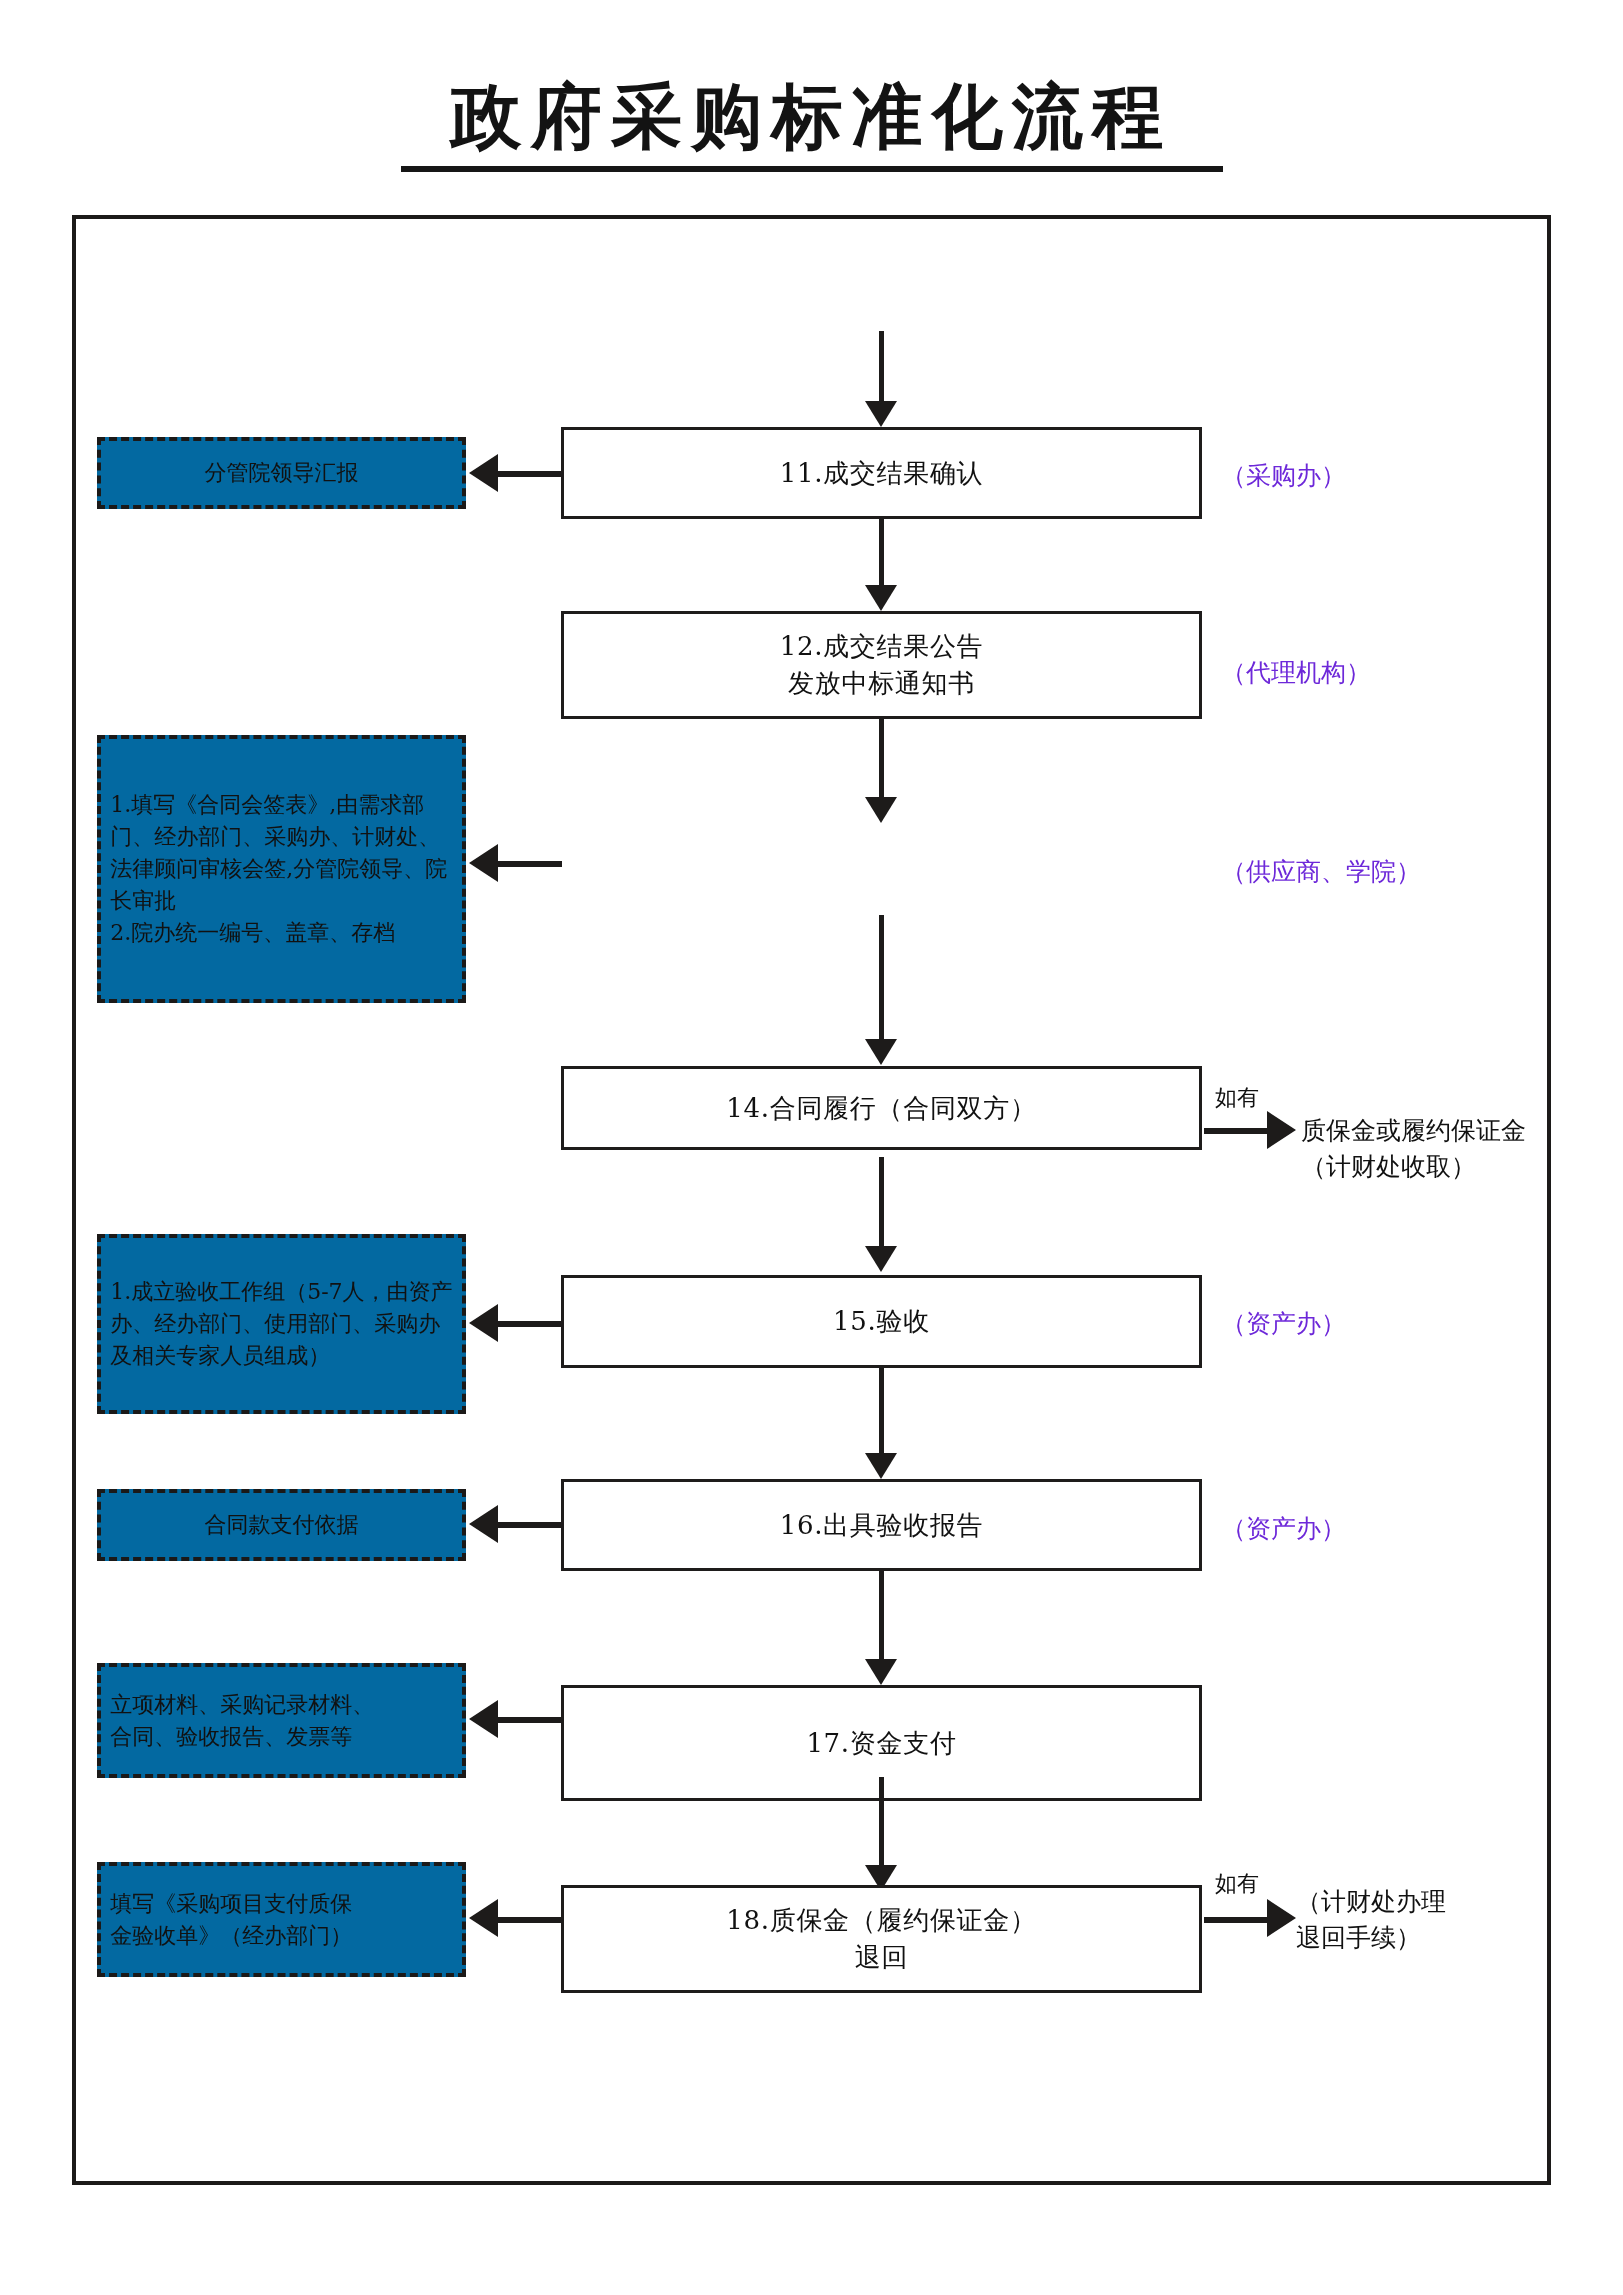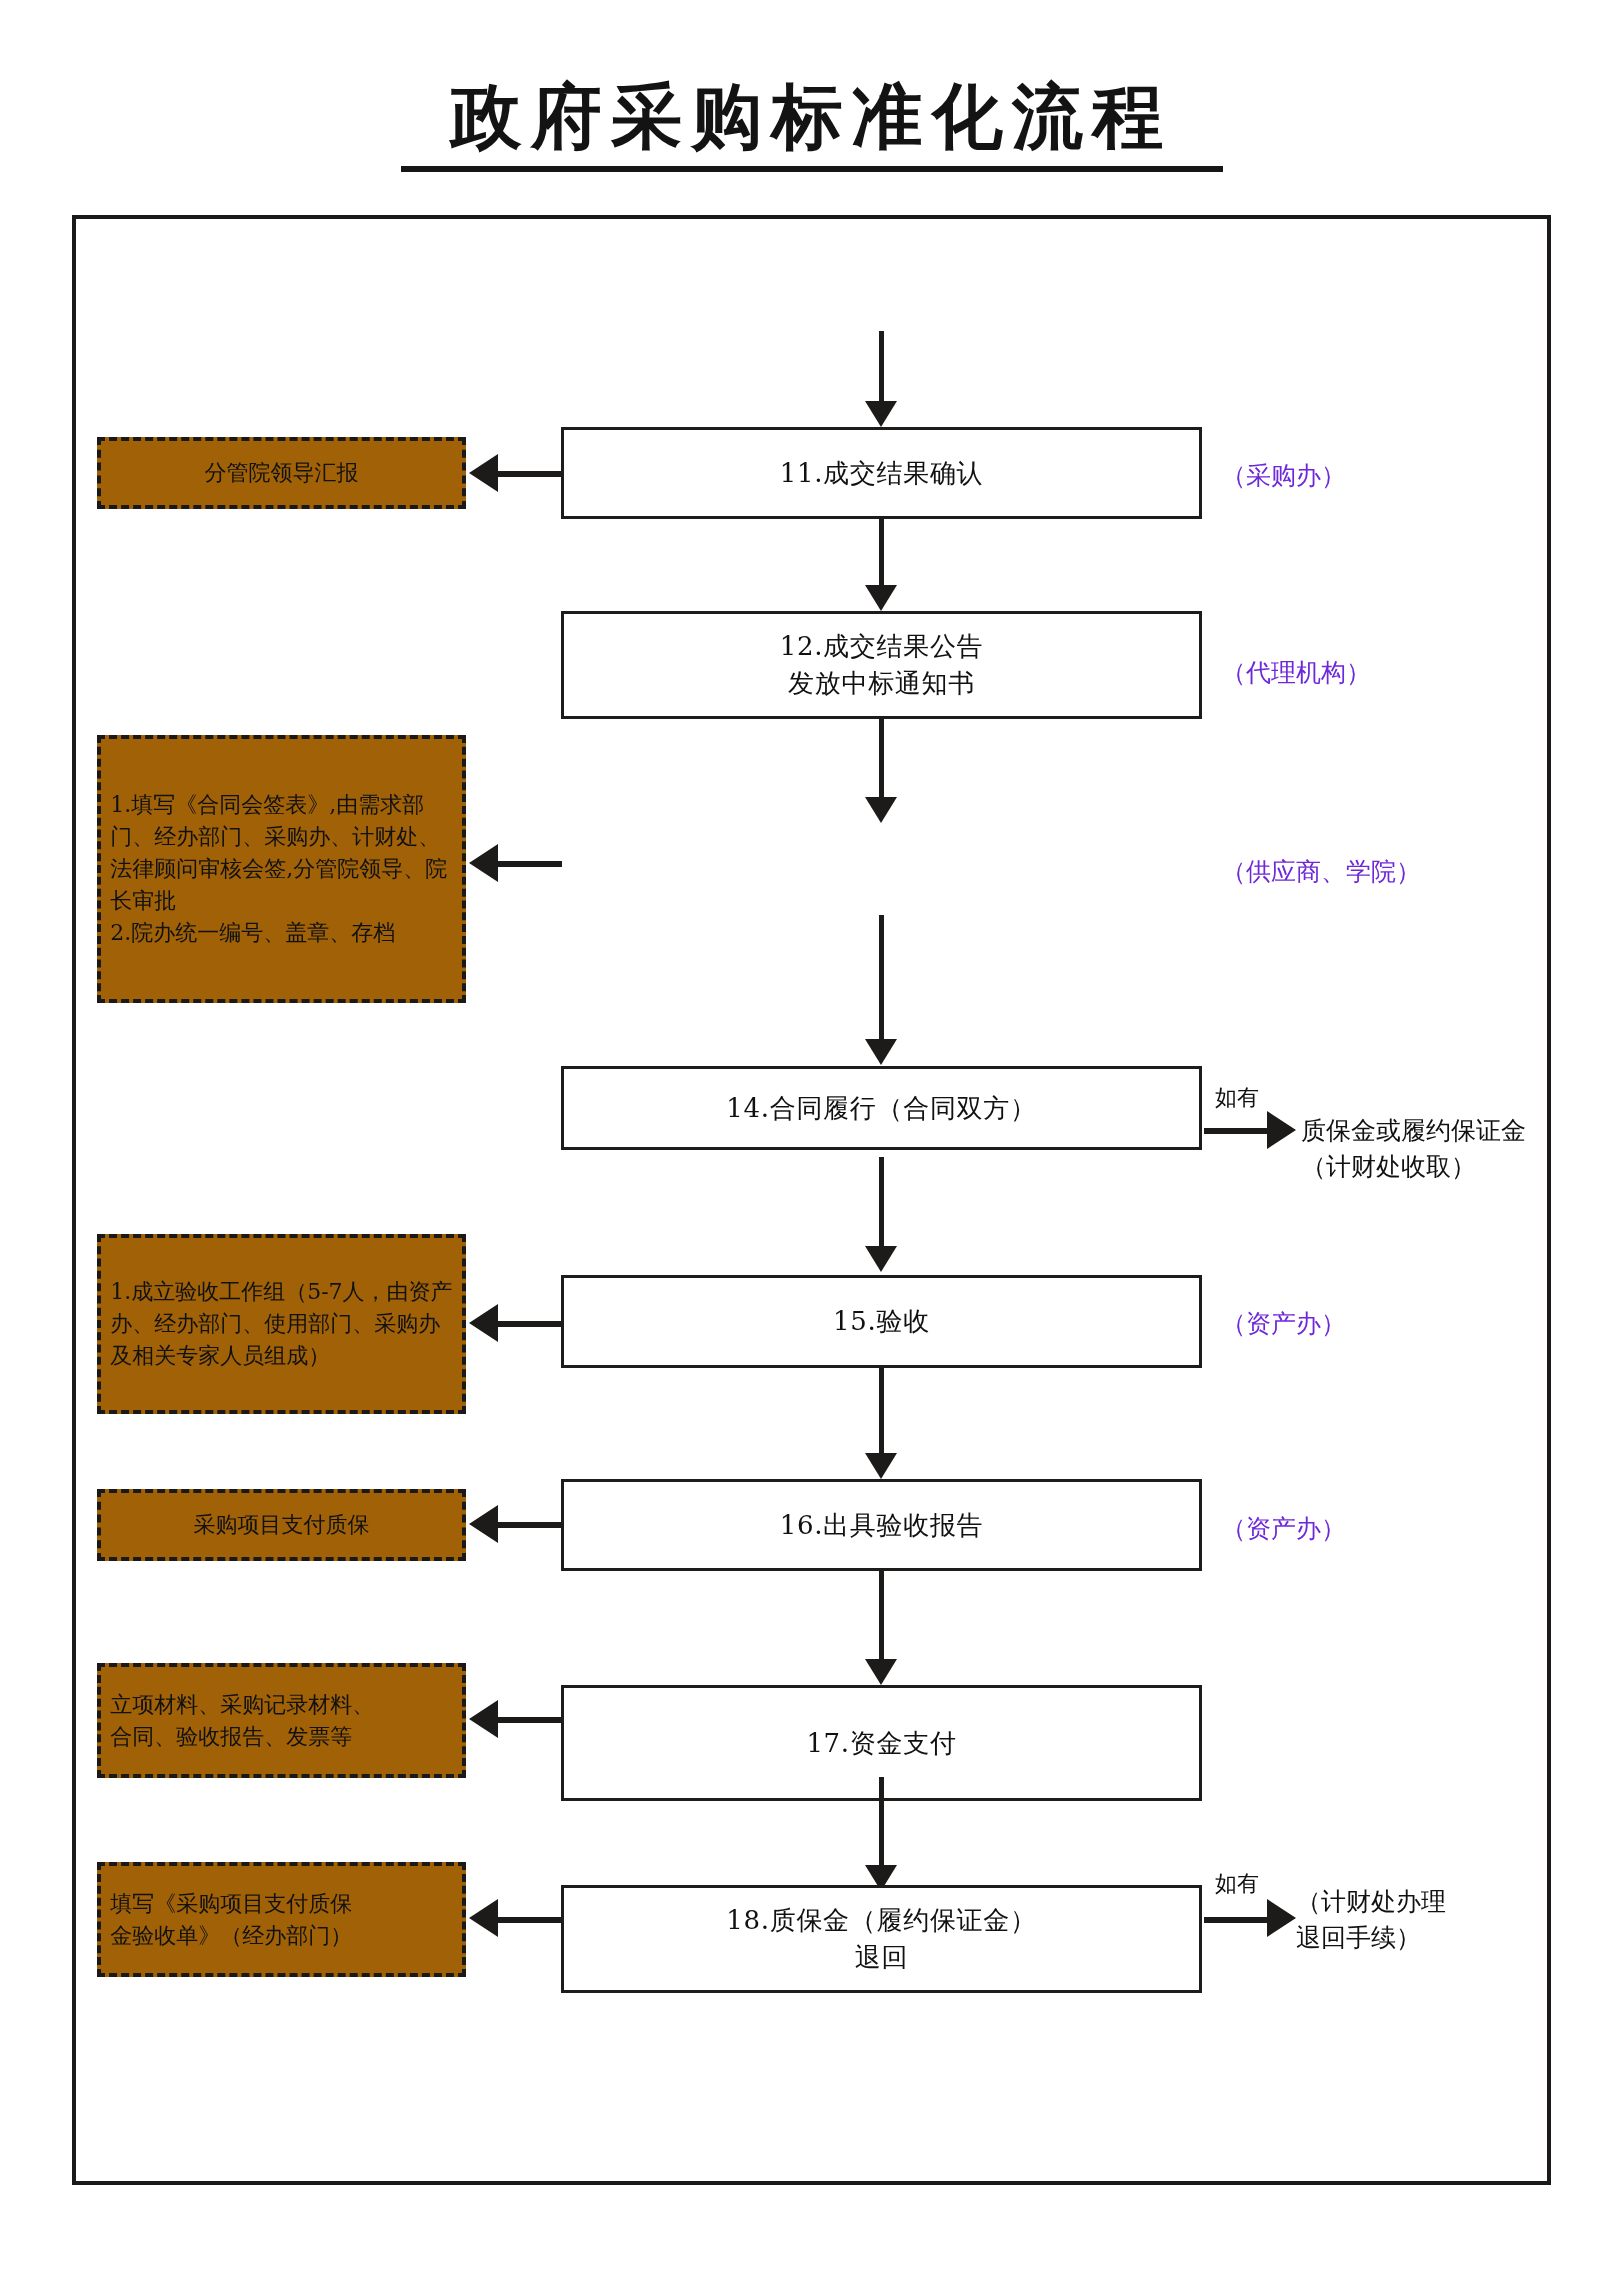--- a/index.html
+++ b/index.html
@@ -49,21 +49,21 @@
     font-size:26px;line-height:1.42;color:#111;
     font-family:"DejaVu Serif","Liberation Serif",serif;
     letter-spacing:0.7px;white-space:pre-line;
   }
 
   
   .nbox{
     position:absolute;left:97px;width:369px;
     box-sizing:border-box;
     border:4.6px dashed #1b1918;
-    background:#a16207;
+    background:#0369a1;
     display:flex;align-items:center;
     padding:6.5px 9.2px;
   }
   .nbox .nlabel{
     font-size:22px;line-height:1.45;color:#111;
     font-family:"DejaVu Serif","Liberation Serif",serif;
     white-space:pre-line;width:100%;
   }
   .nbox.center .nlabel{text-align:center;}
 
@@ -186,21 +186,21 @@
 
   <div class="pbox" style="top:1275px;height:93px;">
     <span class="plabel">15.验收</span>
   </div>
   <div class="rlabel" style="top:1306px;">（资产办）</div>
 
   <div class="vline" style="top:1368px;height:92px;"></div>
   <div class="vhead" style="top:1453px;"></div>
 
   <div class="nbox center" style="top:1489px;height:72px;">
-    <span class="nlabel">采购项目支付质保</span>
+    <span class="nlabel">合同款支付依据</span>
   </div>
   <div class="hline-l" style="left:497px;top:1522px;width:65px;"></div>
   <div class="hhead-l" style="left:469px;top:1505px;"></div>
 
   <div class="pbox" style="top:1479px;height:92px;">
     <span class="plabel">16.出具验收报告</span>
   </div>
   <div class="rlabel" style="top:1511px;">（资产办）</div>
 
   <div class="vline" style="top:1571px;height:95px;"></div>

